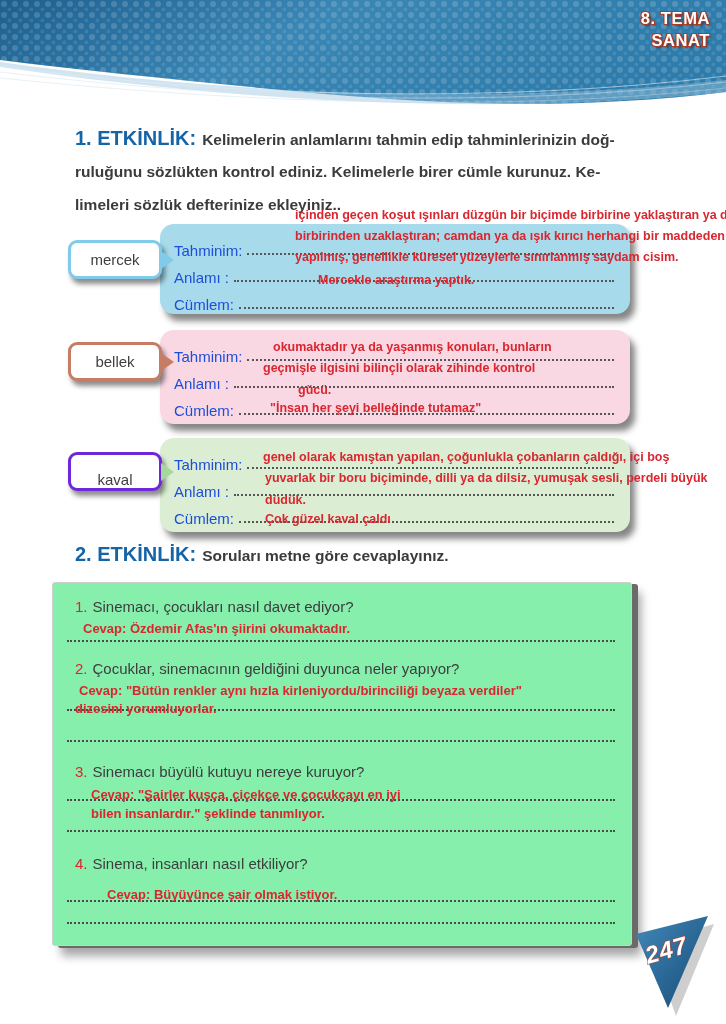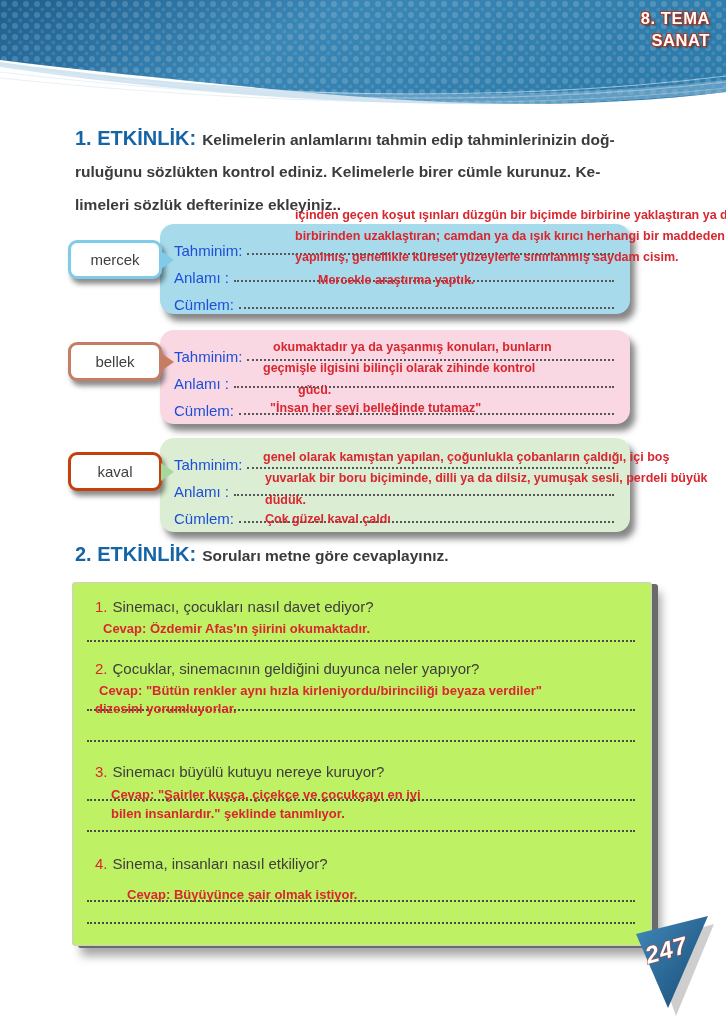--- a/index.html
+++ b/index.html
@@ -34,26 +34,26 @@
   
   .word-tab{
     position:absolute;left:68px;width:88px;height:33px;background:#fff;border-radius:9px;
     display:flex;align-items:center;justify-content:center;font-size:15px;color:#3f3f3f;
     box-shadow:3px 5px 5px rgba(0,0,0,.45);z-index:4;
   }
   .word-tab::after{content:"";position:absolute;right:-15px;top:50%;margin-top:-9px;
     border-top:9px solid transparent;border-bottom:9px solid transparent;border-left:13px solid;}
   #tab-mercek{top:240px;border:3px solid #7fcbe8;}  #tab-mercek::after{border-left-color:#7fcbe8;}
   #tab-bellek{top:342px;border:3px solid #c77d63;}  #tab-bellek::after{border-left-color:#c77d63;}
-  #tab-kaval{top:452px;border:3px solid #c2410c;}   #tab-kaval::after{border-left-color:#a6d79e;}
+  #tab-kaval{top:452px;border:3px solid #6d28d9;align-items:flex-end;}   #tab-kaval::after{border-left-color:#a6d79e;}
   
   .red{position:absolute;color:#d9262f;font-weight:bold;font-size:12.5px;line-height:20px;white-space:nowrap;z-index:3;padding-left:43px;}
   
   #qa-box{
-    position:absolute;left:72px;top:582px;width:578px;height:362px;background:#bef264;
+    position:absolute;left:52px;top:582px;width:578px;height:362px;background:#86efac;
     border:1px solid #cfcfcf;border-radius:3px;
     box-shadow:6px 2px 0 #6a6a6a,9px 10px 10px rgba(0,0,0,.35);
   }
   .q{position:absolute;left:22px;font-size:15px;color:#3d3d3d;white-space:nowrap;}
   .q .num{color:#d9262f;margin-right:5px;}
   .ans{position:absolute;color:#d9262f;font-weight:bold;font-size:13px;line-height:18px;white-space:nowrap;z-index:2;}
   .dotline{position:absolute;left:14px;right:16px;height:0;border-bottom:2px dotted #4a4a4a;}
   
   #page-corner{position:absolute;right:4px;bottom:2px;}
 </style>

